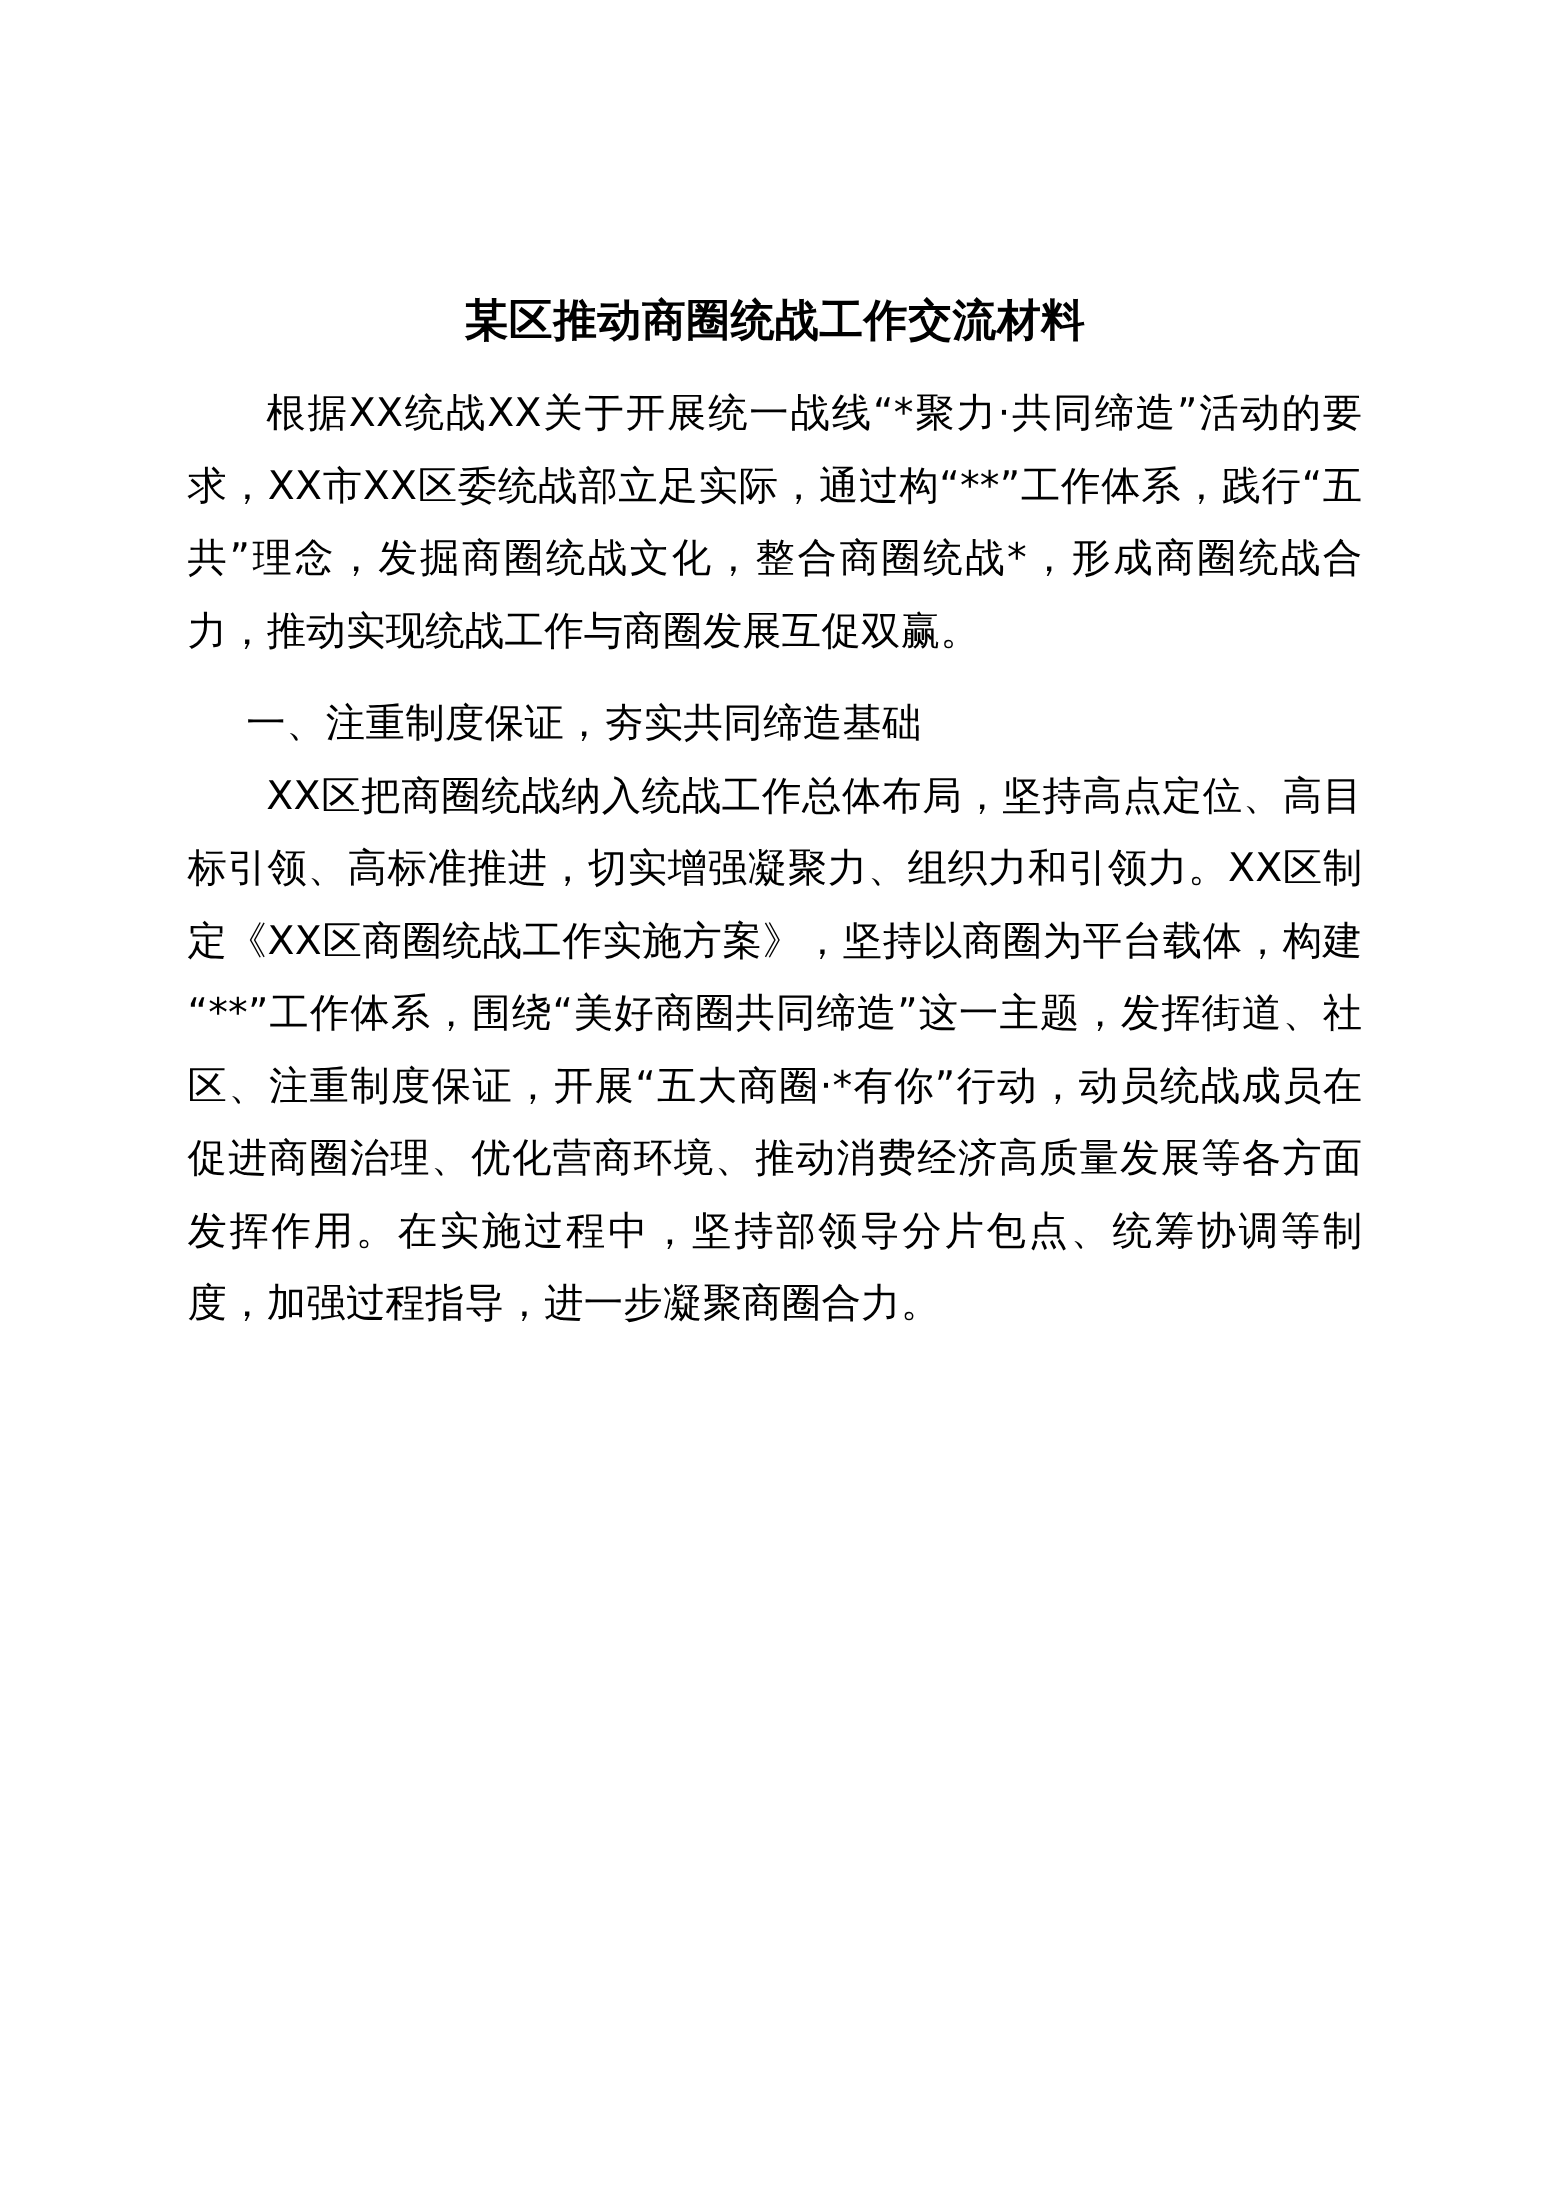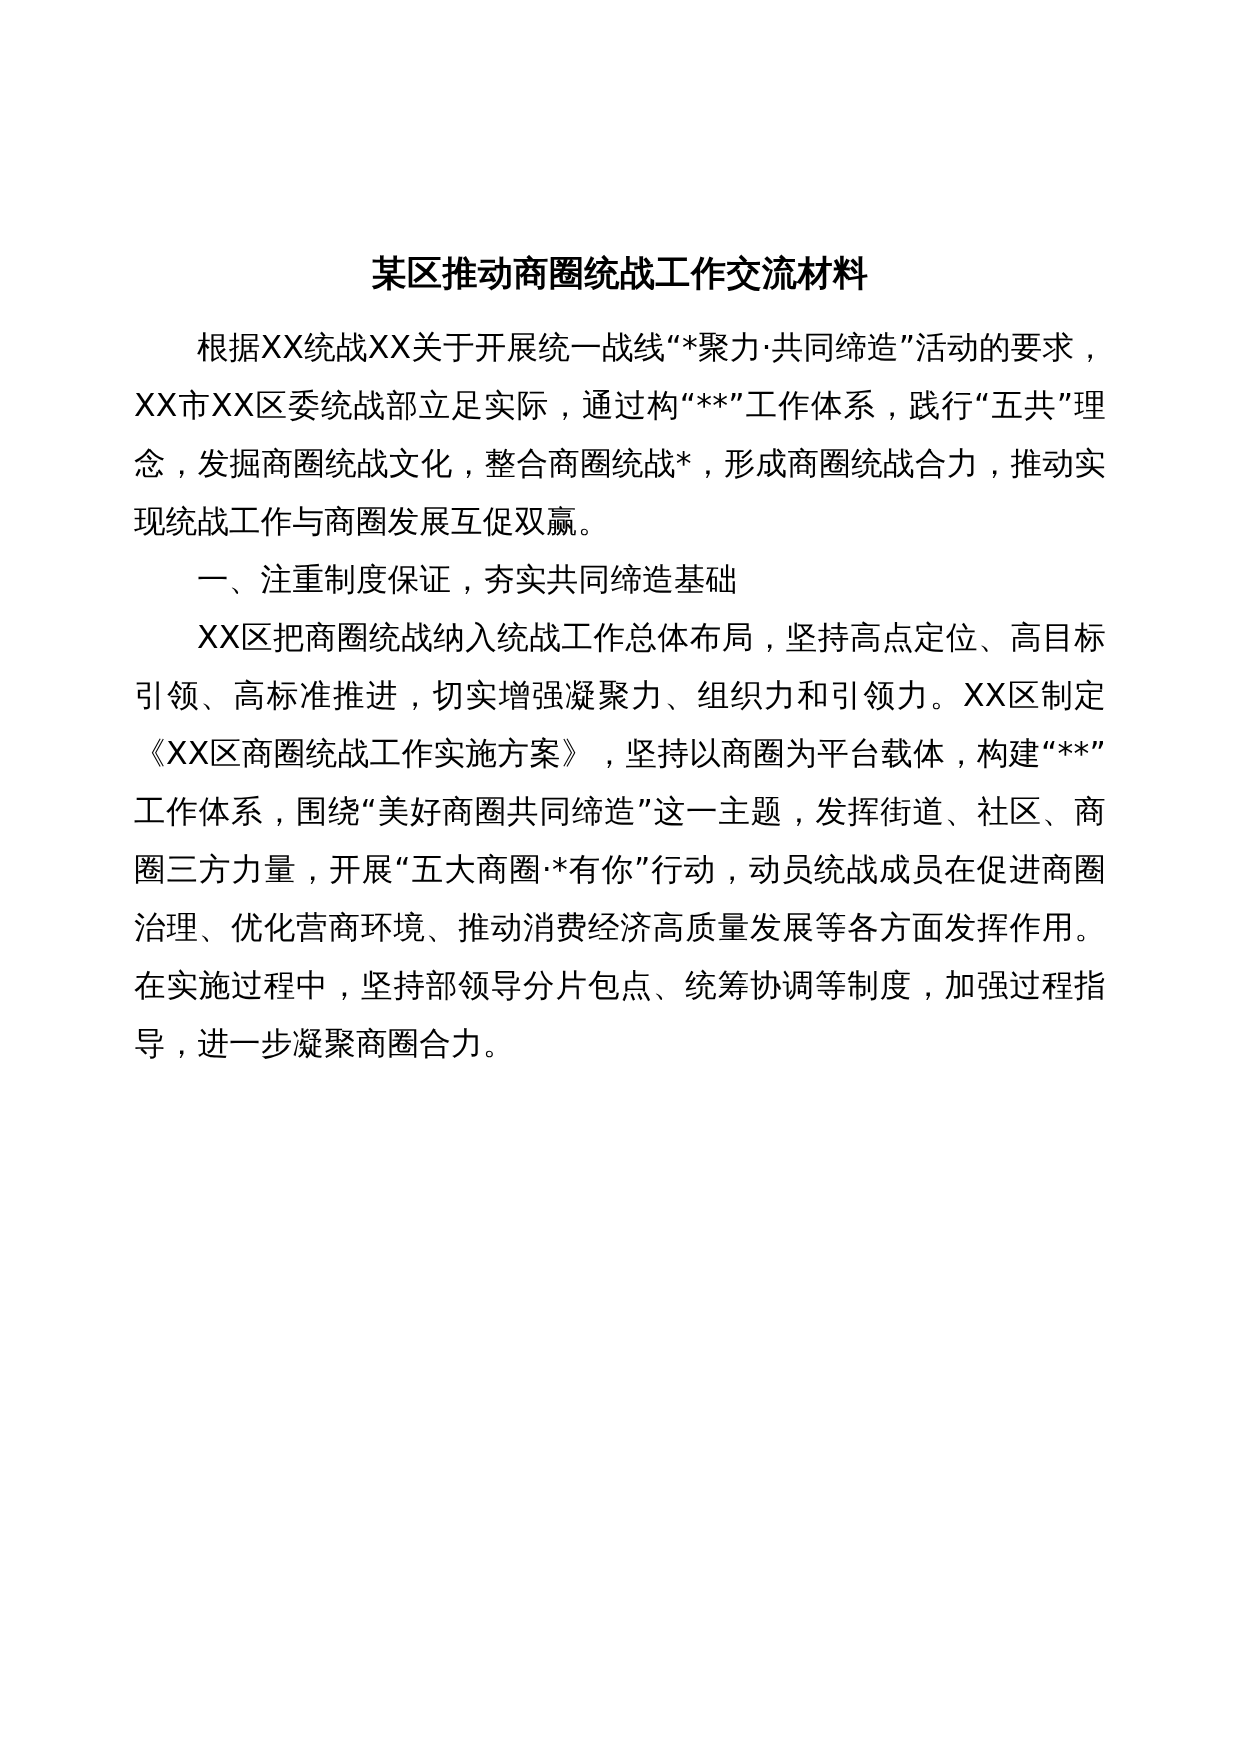--- a/index.html
+++ b/index.html
@@ -27,30 +27,30 @@
     left: 134px;
     top: 236px;
     width: 972px;
   }
   .doc-title {
     font-size: 35px;
     font-weight: 700;
     text-align: center;
     letter-spacing: 0.5px;
     line-height: 1.25;
-    margin: 16px 0 22px 0;
+    margin: 0 0 22px 0;
     font-family: "DejaVu Sans", "Liberation Sans", sans-serif;
   }
   .para {
     font-size: 31.5px;
     line-height: 58px;
     text-align: justify;
     text-justify: inter-ideograph;
     text-indent: 2em;
-    margin: 0;
+    margin: 16px;
     letter-spacing: 0.2px;
     font-weight: 400;
   }
   .section-heading {
     font-size: 31.5px;
     line-height: 58px;
     font-weight: 400;
     text-indent: 2em;
     margin: 0;
     letter-spacing: 0.3px;
@@ -66,18 +66,18 @@
 
 <div class="page">
   <div class="doc-body">
 
     <h1 class="doc-title">某区推动商圈统战工作交流材料</h1>
 
     <p class="para">根据XX统战XX关于开展统一战线“*聚力·共同缔造”活动的要求，XX市XX区委统战部立足实际，通过构“**”工作体系，践行“五共”理念，发掘商圈统战文化，整合商圈统战*，形成商圈统战合力，推动实现统战工作与商圈发展互促双赢。</p>
 
     <h2 class="section-heading">一、注重制度保证，夯实共同缔造基础</h2>
 
-    <p class="para">XX区把商圈统战纳入统战工作总体布局，坚持高点定位、高目标引领、高标准推进，切实增强凝聚力、组织力和引领力。XX区制定《XX区商圈统战工作实施方案》，坚持以商圈为平台载体，构建“**”工作体系，围绕“美好商圈共同缔造”这一主题，发挥街道、社区、商圈三方力量，开展“五大商圈·*有你”行动，动员统战成员在促进商圈治理、优化营商环境、推动消费经济高质量发展等各方面发挥作用。在实施过程中，坚持部领导分片包点、统筹协调等制度，加强过程指导，进一步凝聚商圈合力。</p>
+    <p class="para">XX区把商圈统战纳入统战工作总体布局，坚持高点定位、高目标引领、高标准推进，切实增强凝聚力、组织力和引领力。XX区制定《XX区商圈统战工作实施方案》，坚持以商圈为平台载体，构建“**”工作体系，围绕“美好商圈共同缔造”这一主题，发挥街道、社区、注重制度保证，开展“五大商圈·*有你”行动，动员统战成员在促进商圈治理、优化营商环境、推动消费经济高质量发展等各方面发挥作用。在实施过程中，坚持部领导分片包点、统筹协调等制度，加强过程指导，进一步凝聚商圈合力。</p>
 
 
 
   </div>
 </div>
 
 </body></html>

